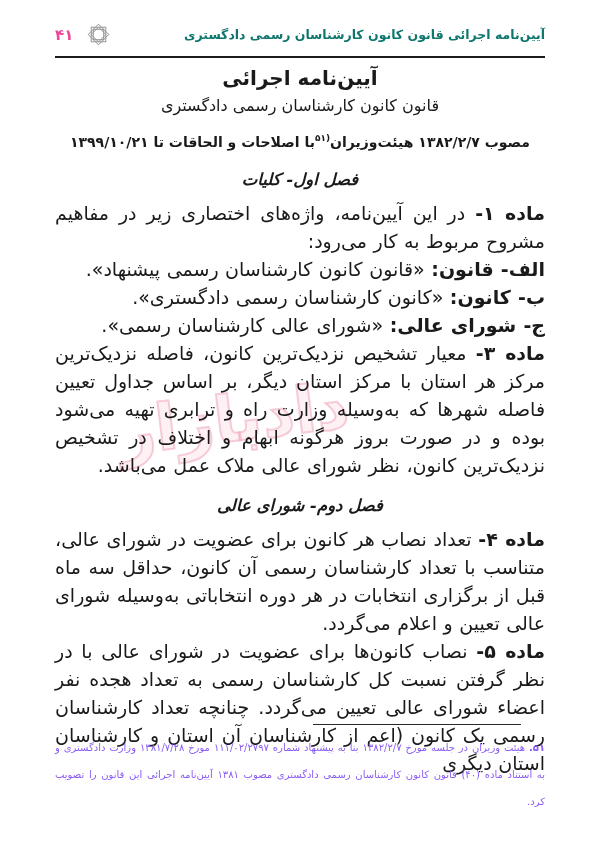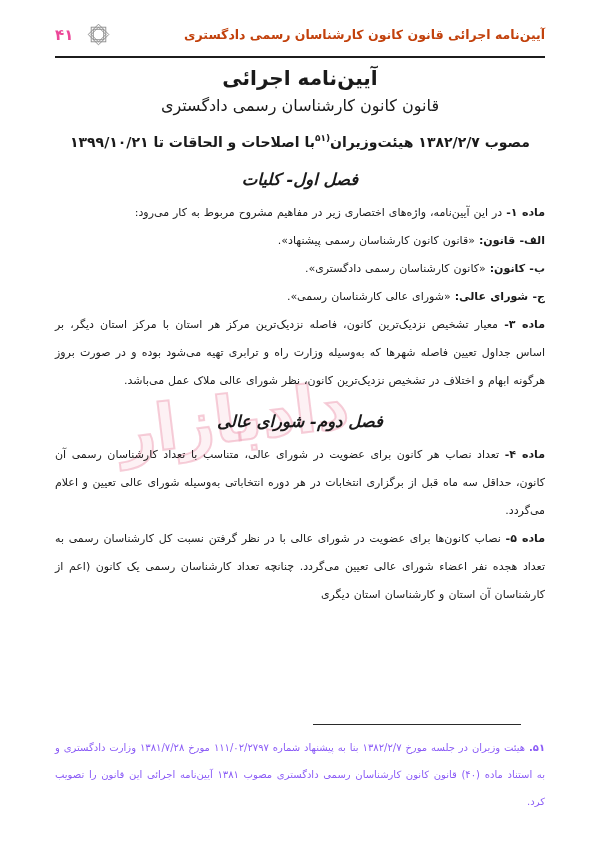--- a/index.html
+++ b/index.html
@@ -16,21 +16,21 @@
     overflow:hidden;
   }
   
   .hdr {
     display:flex; align-items:center; gap:13px;
     padding-bottom:9px;
     position:relative; z-index:2;
   }
   .hdr-title {
     flex:1 1 auto;
-    font-size:12.5px; font-weight:700; color:#c2410c;
+    font-size:12.5px; font-weight:700; color:#0f766e;
     text-align:right;
     letter-spacing:0;
   }
   .hdr-orn { flex:0 0 auto; line-height:0; }
   .hdr-num { flex:0 0 auto; font-size:15px; font-weight:700; color:#ec4899; }
   .hdr-rule { border-top:2.5px solid #1c1c1c; position:relative; z-index:2; }
 
   
   .title-block { text-align:center; margin-top:7px; position:relative; z-index:2; }
   .title-l1 { font-size:20px; font-weight:700; line-height:27px; }
@@ -38,21 +38,21 @@
   .subtitle { font-size:14px; font-weight:700; margin-top:9px; line-height:21px; }
   .subtitle sup { font-size:9px; font-weight:700; vertical-align:super; }
 
   
   .doc-body { position:relative; z-index:2; }
   .chapter {
     text-align:center; font-size:16.5px; font-weight:700;
     margin:15px 0 7px 0; line-height:24px;font-style:italic;
   }
   .para {
-    font-size:11px; line-height:28px;
+    font-size:19px; line-height:28px;
     text-align:justify;
     word-spacing:0.5px;
   }
   .para b { font-weight:700; }
 
   
   .footnote-area {
     position:absolute; left:55px; right:55px; bottom:36px; z-index:2;
   }
   .fn-rule {

